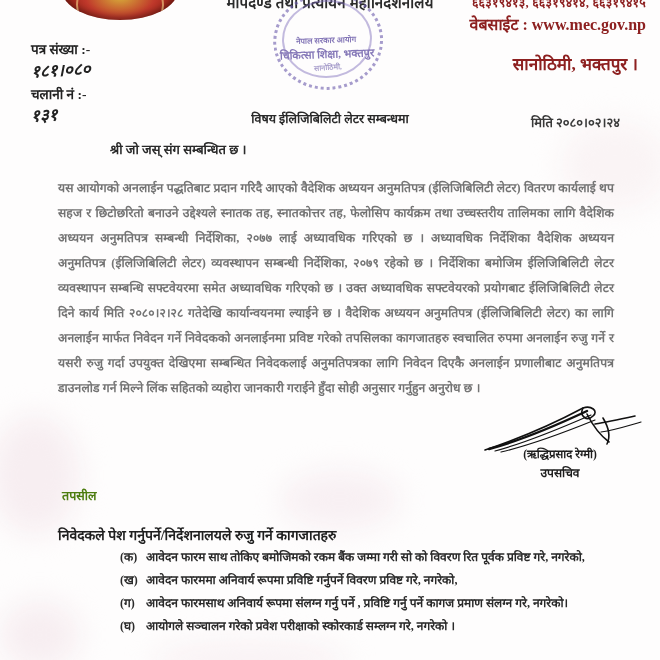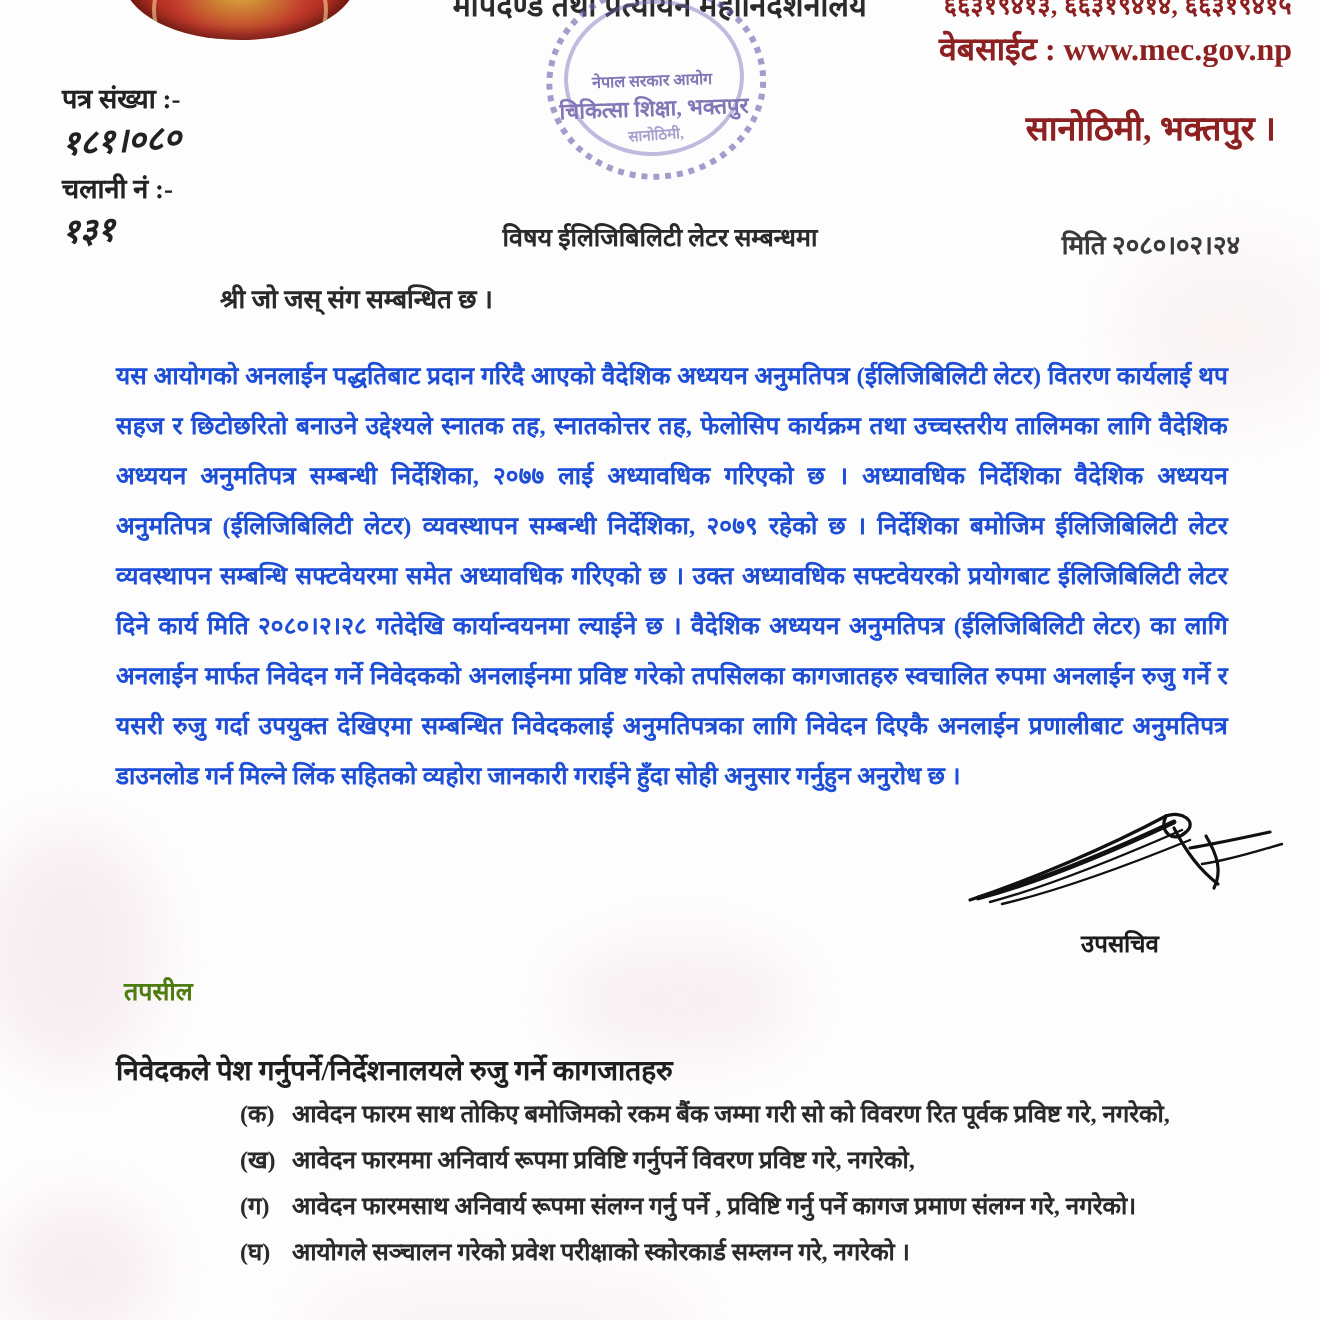--- a/index.html
+++ b/index.html
@@ -216,21 +216,21 @@
   }
 
   .body-text {
     position: absolute;
     left: 58px;
     top: 176px;
     width: 556px;
     font-family: "Liberation Serif", serif;
     font-size: 12.2px;
     font-weight: 700;
-    color: #1d4ed8;
+    color: #737373;
     text-align: justify;
     line-height: 25px;
     letter-spacing: .1px;
   }
 
   
   .sig-block {
     position: absolute;
     left: 470px;
     top: 402px;
@@ -355,20 +355,21 @@
         <path d="M14 47 C44 39, 80 24, 112 9" stroke-width="2.4"></path>
         <path d="M20 49 C50 41, 84 27, 116 13" stroke-width="1.2"></path>
         <path d="M26 50 C56 43, 88 31, 120 18" stroke-width="1.2"></path>
         <path d="M108 6 C104 14, 112 20, 118 14 C124 9, 116 3, 108 6"></path>
         <path d="M112 12 C118 24, 126 34, 134 40"></path>
         <path d="M120 22 C132 20, 146 17, 160 14"></path>
         <path d="M128 16 C134 26, 136 34, 132 42"></path>
         <path d="M126 30 C140 28, 152 24, 166 20" stroke-width="1.2"></path>
       </g>
     </svg>
+    <div class="sig-name">(ऋद्धिप्रसाद रेग्मी)</div>
     <div class="sig-post">उपसचिव</div>
   </div>
 
   <div class="schedule-title">तपसील</div>
   <div class="schedule-heading">निवेदकले पेश गर्नुपर्ने/निर्देशनालयले रुजु गर्ने कागजातहरु</div>
 
   <div class="schedule-list">
     <div class="sched-item">
       <span class="sched-marker">(क)</span>
       <span class="sched-text">आवेदन फारम साथ तोकिए बमोजिमको रकम बैंक जम्मा गरी सो को विवरण रित पूर्वक प्रविष्ट गरे, नगरेको,</span>

